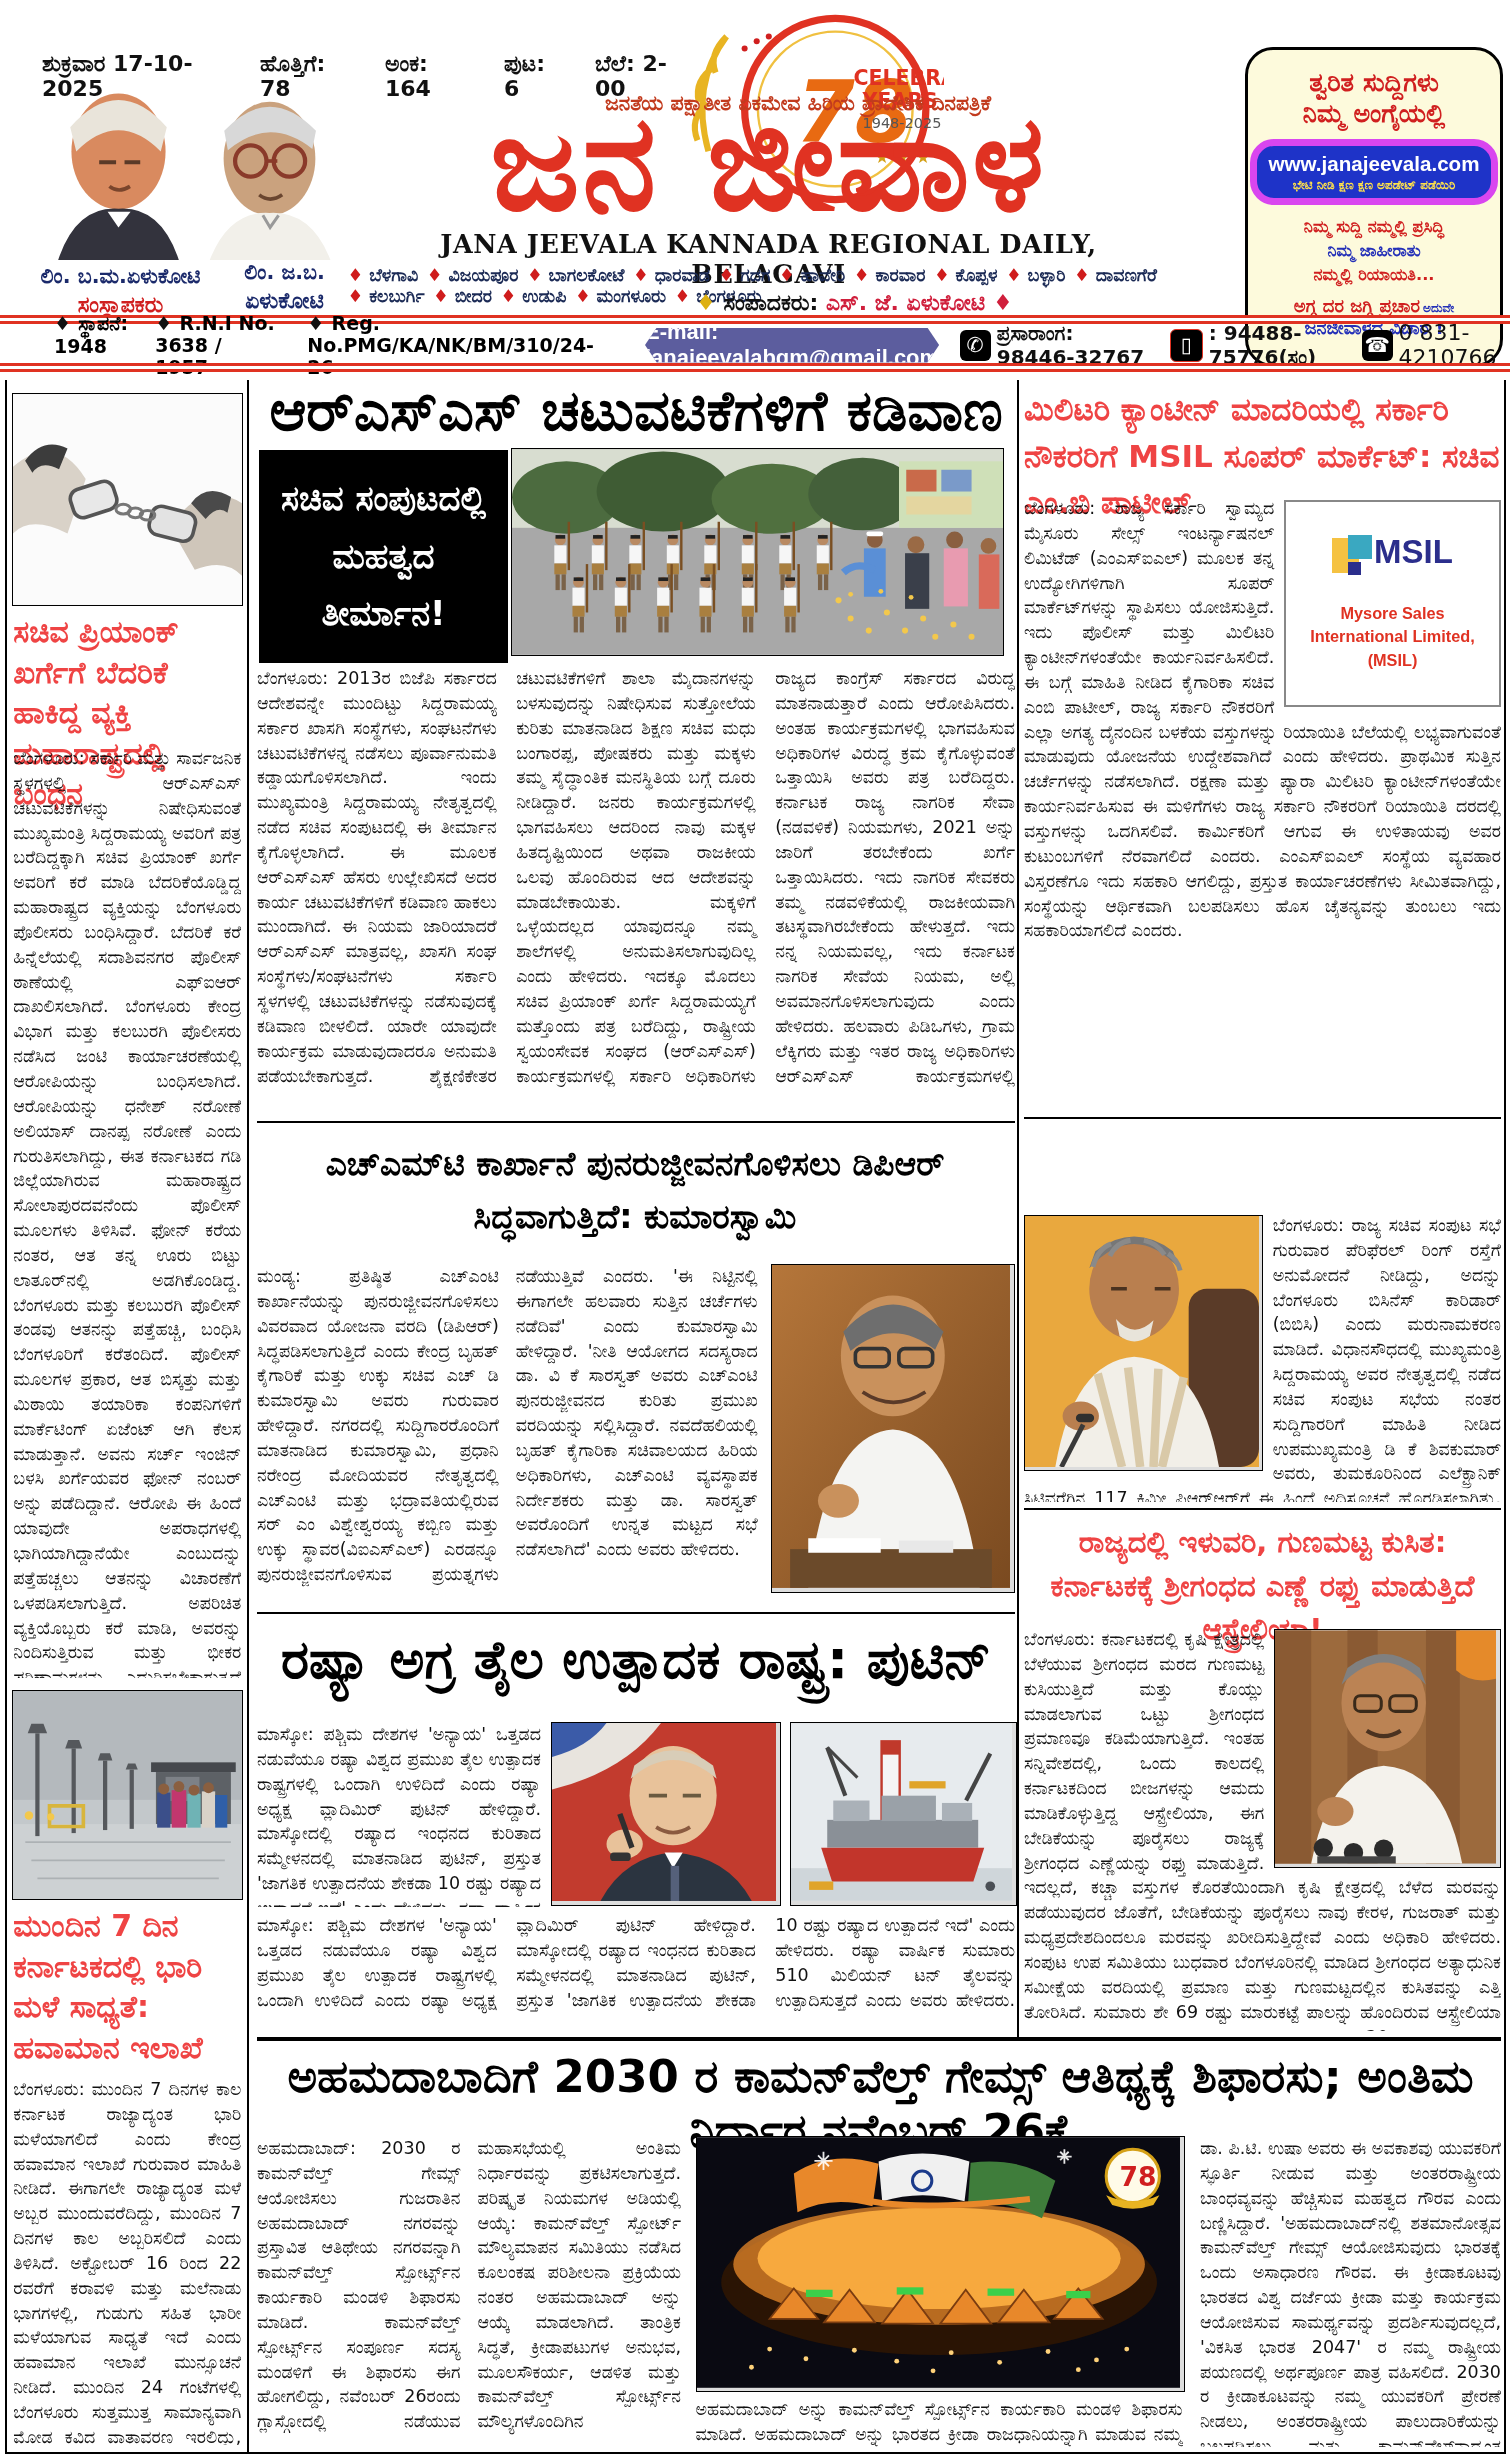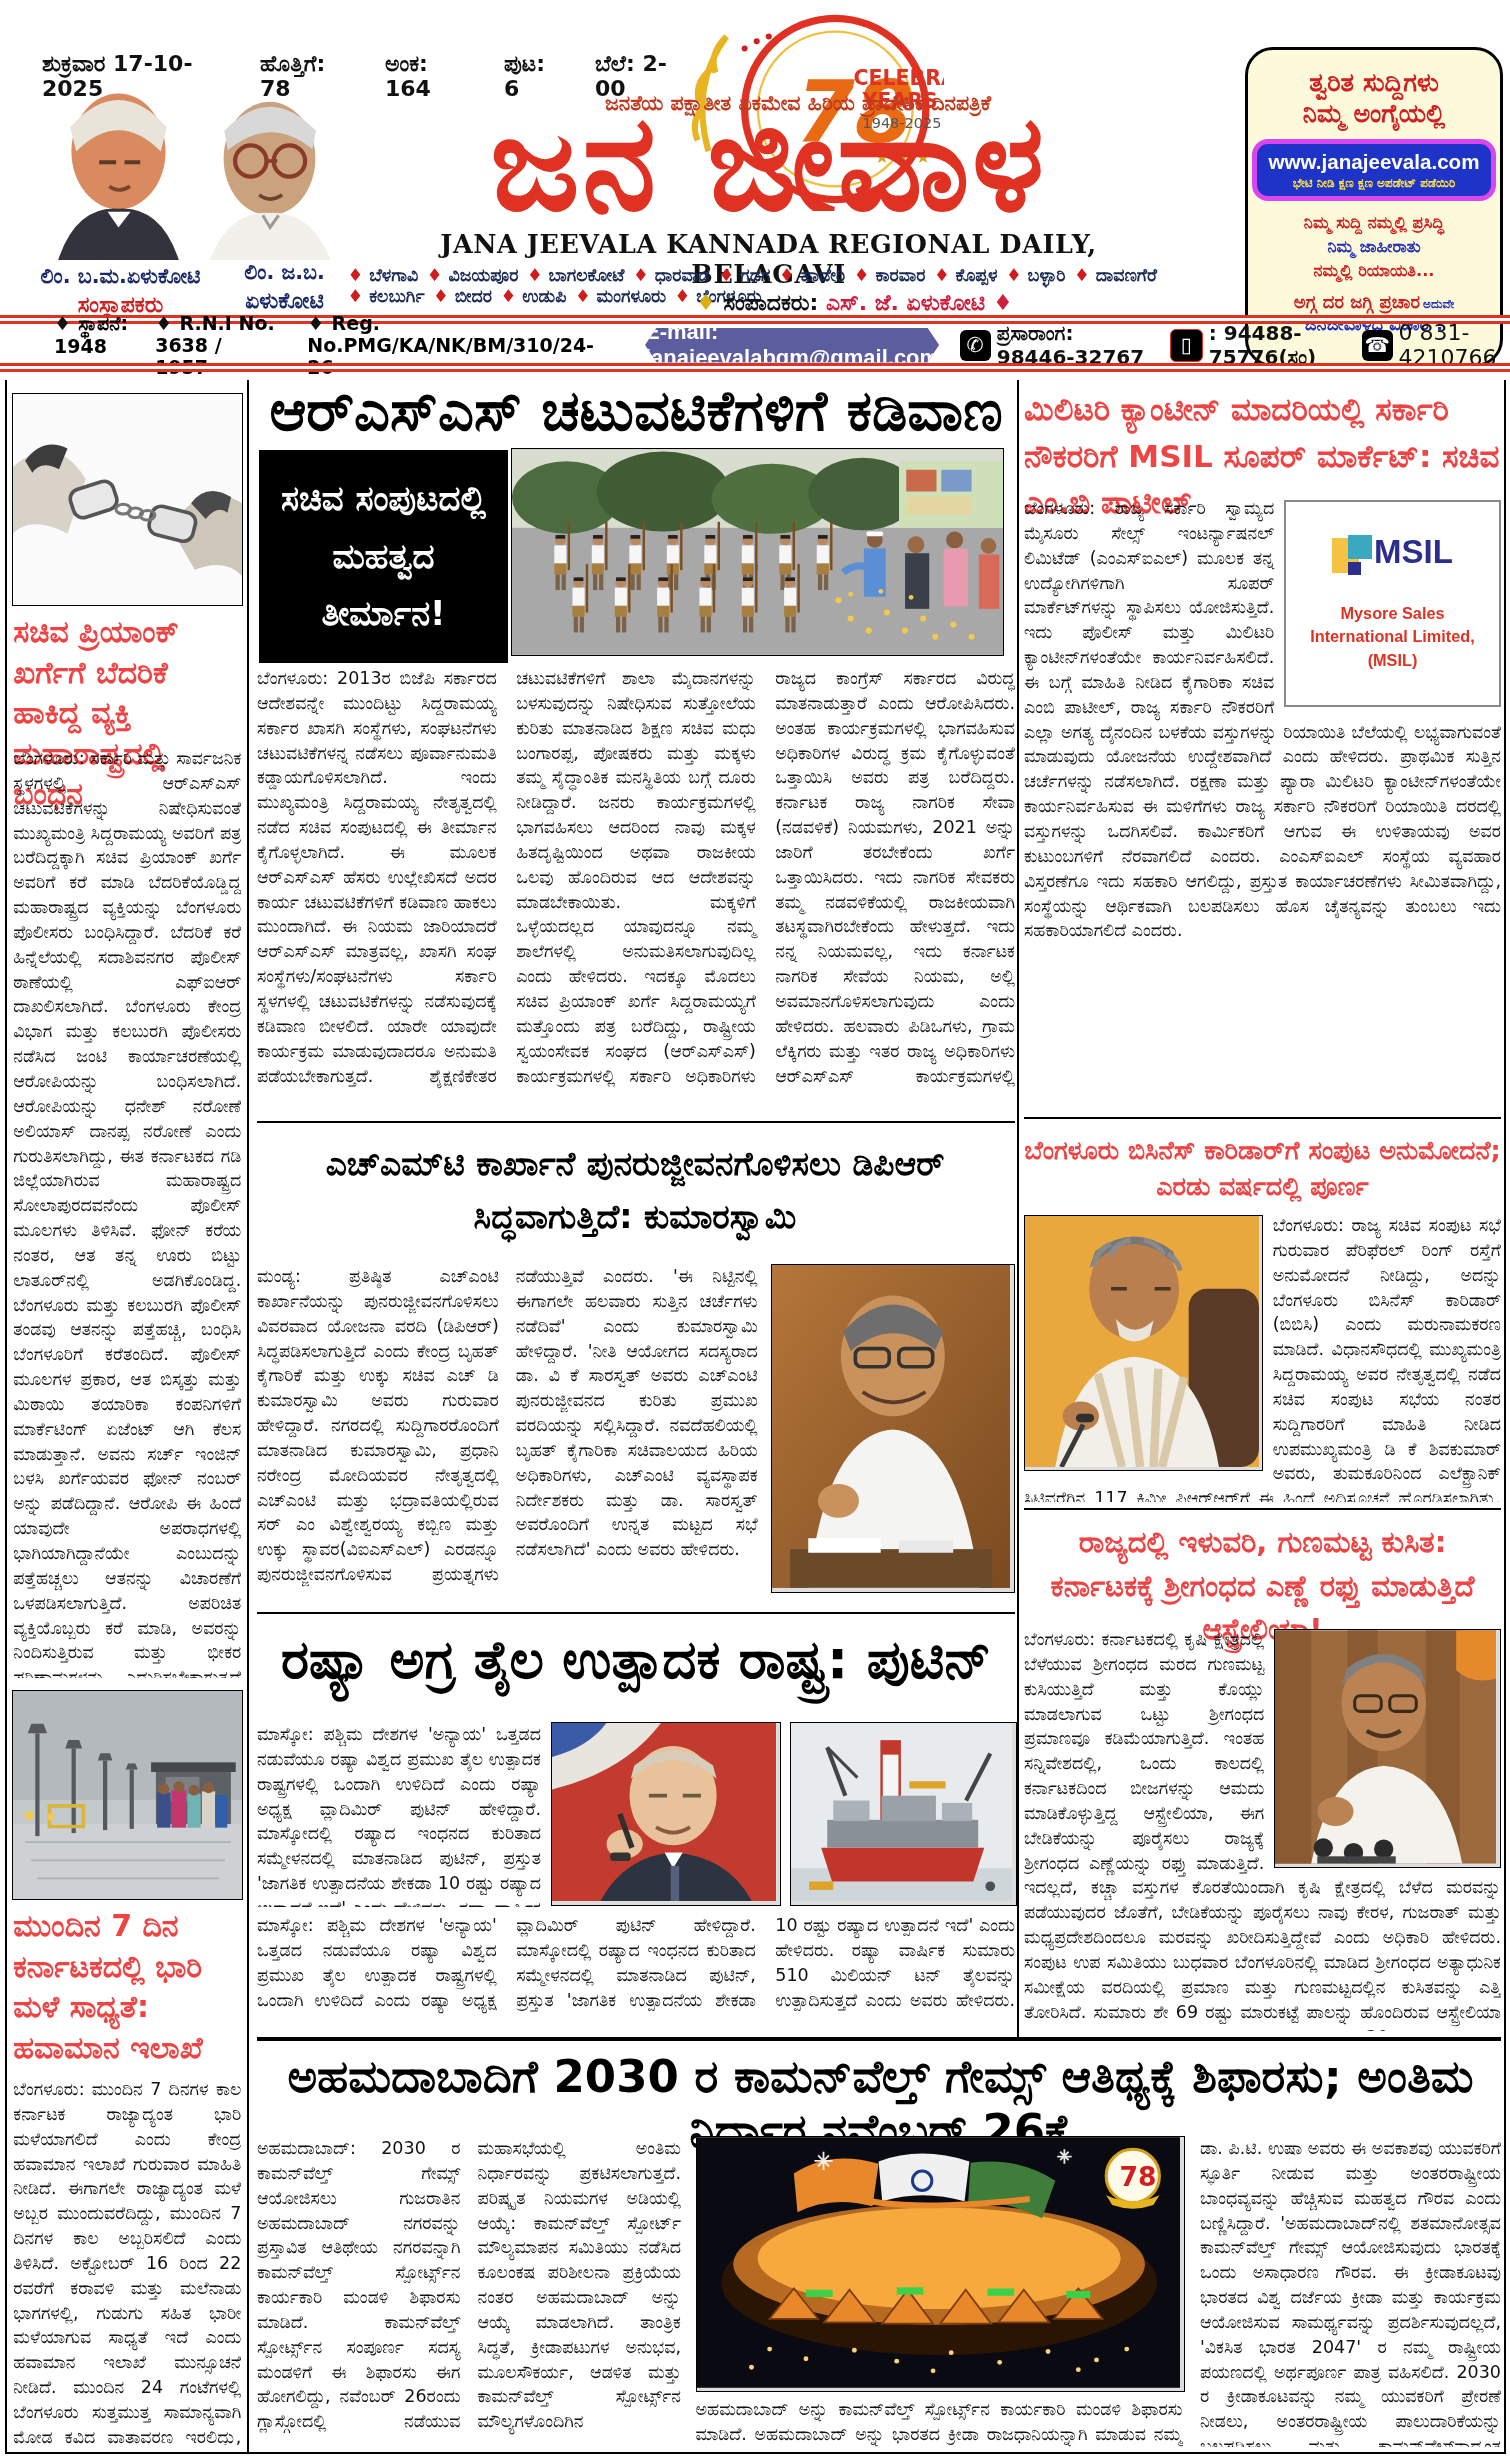--- a/index.html
+++ b/index.html
@@ -121,21 +121,21 @@
     <span style="color:#ddb012">♦ </span>
     <span>ಸಂಪಾದಕರು:</span>
     <span style="color:#d01f3c">ಎಸ್. ಜೆ. ಏಳುಕೋಟಿ</span>
     <span style="color:#d01f3c"> ♦</span>
   </div>
 
   <div class="abs" style="left:1245px;top:47px;width:258px;height:320px;background:#fdfadc;border:3.6px solid #000;border-radius:28px;
               text-align:center;padding-top:17px;box-sizing:border-box">
     <div class="adline-red" style="font-size:25.4px">ತ್ವರಿತ ಸುದ್ದಿಗಳು</div>
     <div class="adline-red" style="font-size:25.4px">ನಿಮ್ಮ ಅಂಗೈಯಲ್ಲಿ</div>
-    <div style="margin:9.7px auto 0;width:230px;background:#1e33c8;border:5px solid #d946ef;border-radius:16px;padding:6px 2.4px">
+    <div style="margin:9.7px auto 0;width:230px;background:#1e33c8;border:7px solid #d946ef;border-radius:24px;padding:6px 2.4px">
       <div style="color:#fff;font-weight:bold;font-size:20.6px;font-family:'Liberation Sans',sans-serif">www.janajeevala.com</div>
       <div style="color:#ffe24a;font-weight:bold;font-size:12px;margin-top:2.4px">ಭೇಟಿ ನೀಡಿ ಕ್ಷಣ ಕ್ಷಣ ಅಪಡೇಟ್ ಪಡೆಯಿರಿ</div>
     </div>
     <div class="adline-red" style="font-size:16.3px;margin-top:12px">ನಿಮ್ಮ ಸುದ್ದಿ ನಮ್ಮಲ್ಲಿ ಪ್ರಸಿದ್ಧಿ</div>
     <div class="adline-blue" style="font-size:16.3px;margin-top:4.8px">ನಿಮ್ಮ ಜಾಹೀರಾತು</div>
     <div class="adline-red" style="font-size:16.3px;margin-top:4.8px">ನಮ್ಮಲ್ಲಿ ರಿಯಾಯತಿ...</div>
     <div style="margin-top:11px">
       <span class="adline-red" style="font-size:18px">ಅಗ್ಗ ದರ ಜಗ್ಗಿ ಪ್ರಚಾರ</span>
       <span class="adline-blue" style="font-size:12px">ಅದುವೇ</span>
     </div>
@@ -387,21 +387,20 @@
         <div style="font-size:33px;font-weight:900;color:#2b2e8c;font-family:'Liberation Sans',sans-serif;line-height:1">MSIL</div>
       </div>
       <div style="color:#e03222;font-weight:bold;font-size:16.3px;text-align:center;margin-top:15.7px;width:182px;
                   font-family:'Liberation Sans',sans-serif">Mysore Sales International Limited, (MSIL)</div>
     </div>
     <span>ಬೆಂಗಳೂರು: ರಾಜ್ಯ ಸರ್ಕಾರಿ ಸ್ವಾಮ್ಯದ ಮೈಸೂರು ಸೇಲ್ಸ್ ಇಂಟರ್ನ್ಯಾಷನಲ್ ಲಿಮಿಟೆಡ್ (ಎಂಎಸ್ಐಎಲ್) ಮೂಲಕ ತನ್ನ ಉದ್ಯೋಗಿಗಳಿಗಾಗಿ ಸೂಪರ್ ಮಾರ್ಕೆಟ್‌ಗಳನ್ನು ಸ್ಥಾಪಿಸಲು ಯೋಜಿಸುತ್ತಿದೆ. ಇದು ಪೊಲೀಸ್ ಮತ್ತು ಮಿಲಿಟರಿ ಕ್ಯಾಂಟೀನ್‌ಗಳಂತೆಯೇ ಕಾರ್ಯನಿರ್ವಹಿಸಲಿದೆ. ಈ ಬಗ್ಗೆ ಮಾಹಿತಿ ನೀಡಿದ ಕೈಗಾರಿಕಾ ಸಚಿವ ಎಂಬಿ ಪಾಟೀಲ್, ರಾಜ್ಯ ಸರ್ಕಾರಿ ನೌಕರರಿಗೆ ಎಲ್ಲಾ ಅಗತ್ಯ ದೈನಂದಿನ ಬಳಕೆಯ ವಸ್ತುಗಳನ್ನು ರಿಯಾಯಿತಿ ಬೆಲೆಯಲ್ಲಿ ಲಭ್ಯವಾಗುವಂತೆ ಮಾಡುವುದು ಯೋಜನೆಯ ಉದ್ದೇಶವಾಗಿದೆ ಎಂದು ಹೇಳಿದರು. ಪ್ರಾಥಮಿಕ ಸುತ್ತಿನ ಚರ್ಚೆಗಳನ್ನು ನಡೆಸಲಾಗಿದೆ. ರಕ್ಷಣಾ ಮತ್ತು ಪ್ಯಾರಾ ಮಿಲಿಟರಿ ಕ್ಯಾಂಟೀನ್‌ಗಳಂತೆಯೇ ಕಾರ್ಯನಿರ್ವಹಿಸುವ ಈ ಮಳಿಗೆಗಳು ರಾಜ್ಯ ಸರ್ಕಾರಿ ನೌಕರರಿಗೆ ರಿಯಾಯಿತಿ ದರದಲ್ಲಿ ವಸ್ತುಗಳನ್ನು ಒದಗಿಸಲಿವೆ. ಕಾರ್ಮಿಕರಿಗೆ ಆಗುವ ಈ ಉಳಿತಾಯವು ಅವರ ಕುಟುಂಬಗಳಿಗೆ ನೆರವಾಗಲಿದೆ ಎಂದರು. ಎಂಎಸ್ಐಎಲ್ ಸಂಸ್ಥೆಯ ವ್ಯವಹಾರ ವಿಸ್ತರಣೆಗೂ ಇದು ಸಹಕಾರಿ ಆಗಲಿದ್ದು, ಪ್ರಸ್ತುತ ಕಾರ್ಯಾಚರಣೆಗಳು ಸೀಮಿತವಾಗಿದ್ದು, ಸಂಸ್ಥೆಯನ್ನು ಆರ್ಥಿಕವಾಗಿ ಬಲಪಡಿಸಲು ಹೊಸ ಚೈತನ್ಯವನ್ನು ತುಂಬಲು ಇದು ಸಹಕಾರಿಯಾಗಲಿದೆ ಎಂದರು.</span>
   </div>
 
   <div class="abs hr" style="left:1024px;top:1117px;width:477px"></div>
 
-  <div class="abs hl" style="left:1024px;top:1133px;width:477px;font-size:25.4px;line-height:1.4;text-align:center">ಬೆಂಗಳೂರು ಬಿಸಿನೆಸ್ ಕಾರಿಡಾರ್‌ಗೆ ಸಂಪುಟ ಅನುಮೋದನೆ; ಎರಡು ವರ್ಷದಲ್ಲಿ ಪೂರ್ಣ</div>
 
   <div class="abs bt" style="left:1024px;top:1213px;width:477px;height:289px">
     <div class="ph" style="float:left;width:237px;height:254px;margin:2.4px 9.7px 6px 0">
       <svg width="234" height="251" viewBox="0 0 386 414">
         <rect width="386" height="414" fill="#e9a83e"></rect>
         <rect x="270" y="120" width="116" height="294" rx="30" fill="#5a3b28"></rect>
         <ellipse cx="180" cy="120" rx="74" ry="84" fill="#b97f4f"></ellipse>
         <path d="M106 86 Q180 6 254 86 L244 58 Q180 10 116 58 Z" fill="#777"></path>
         <path d="M112 84 q8 -30 30 -38 M140 66 q10 -22 34 -26 M196 40 q22 4 34 24 M236 62 q16 10 20 28" stroke="#8a8a8a" stroke-width="8" fill="none"></path>
         <path d="M150 170 q30 34 62 2 l-6 26 q-26 18 -50 0 z" fill="#e8e4da"></path>

